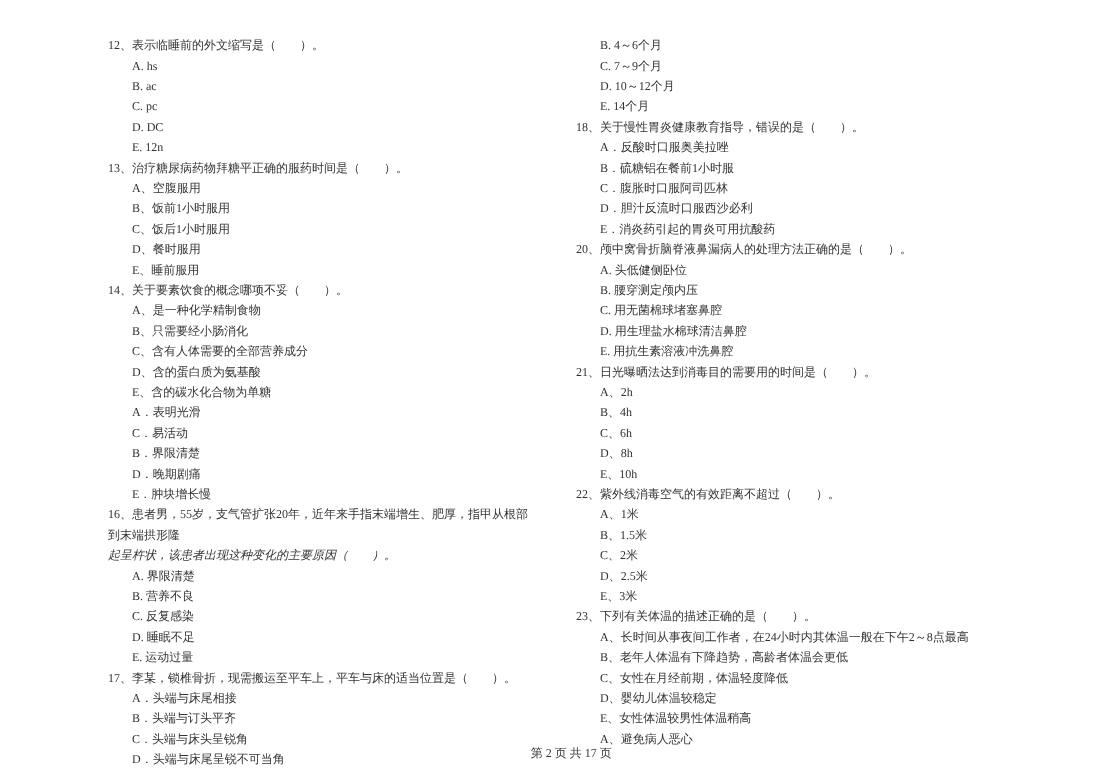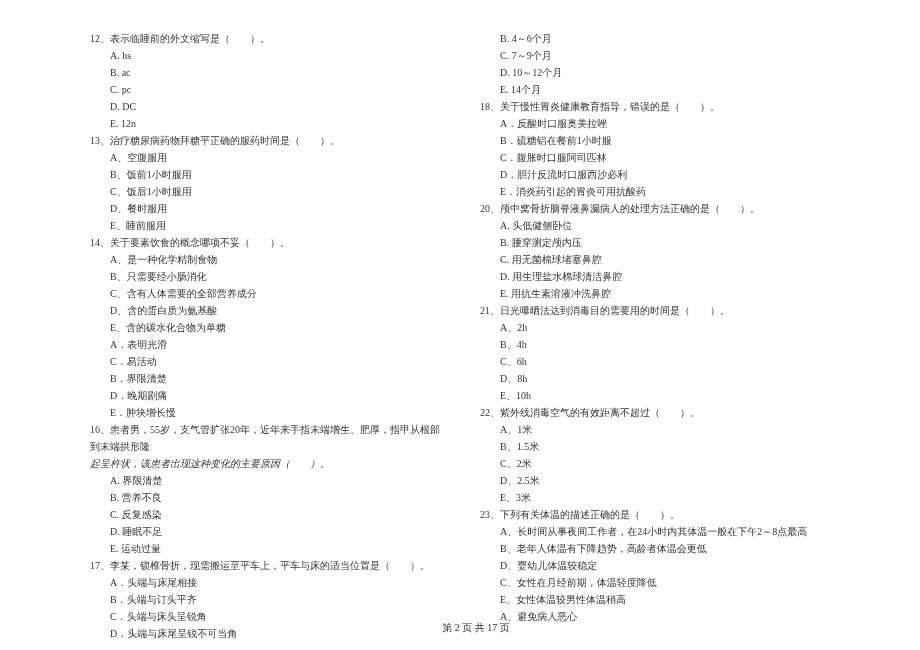--- a/index.html
+++ b/index.html
@@ -127,22 +127,22 @@
     <div class="question-line">22、紫外线消毒空气的有效距离不超过（　　）。</div>
     <div class="option-line">A、1米</div>
     <div class="option-line">B、1.5米</div>
     <div class="option-line">C、2米</div>
     <div class="option-line">D、2.5米</div>
     <div class="option-line">E、3米</div>
 
     <div class="question-line">23、下列有关体温的描述正确的是（　　）。</div>
     <div class="option-line">A、长时间从事夜间工作者，在24小时内其体温一般在下午2～8点最高</div>
     <div class="option-line">B、老年人体温有下降趋势，高龄者体温会更低</div>
+    <div class="option-line">C、女性在月经前期，体温轻度降低</div>
     <div class="option-line">D、婴幼儿体温较稳定</div>
-    <div class="option-line">C、女性在月经前期，体温轻度降低</div>
     <div class="option-line">E、女性体温较男性体温稍高</div>
 
     <div class="option-line">A、避免病人恶心</div>
 
   </div>
 </div>
 
 <div class="footer">第 2 页 共 17 页</div>
 
 </body></html>

